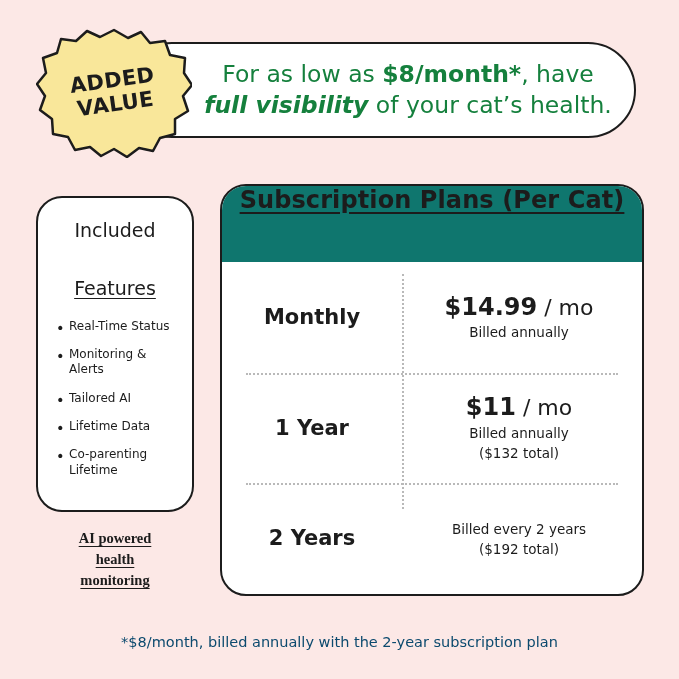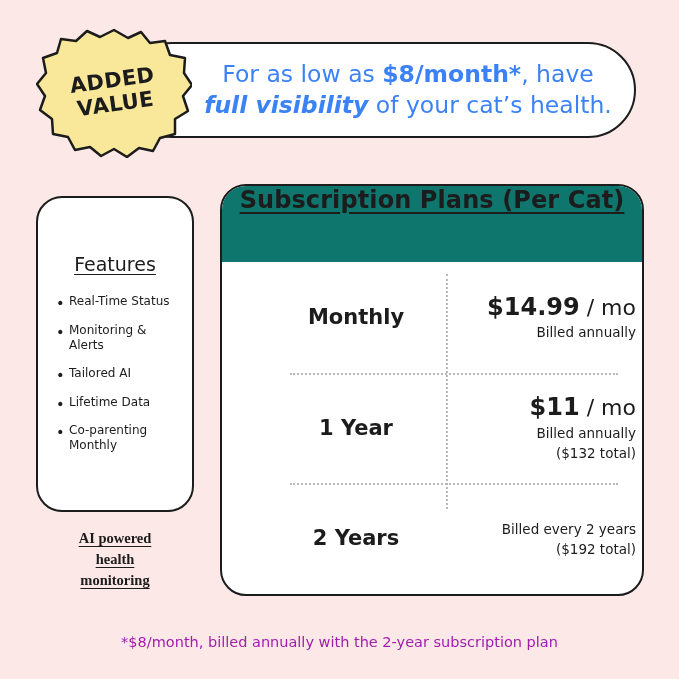--- a/index.html
+++ b/index.html
@@ -62,21 +62,21 @@
     display: flex;
     flex-direction: column;
     align-items: center;
     justify-content: center;
     z-index: 2;
   }
   .headline-line {
     font-size: 23.5px;
     line-height: 1.32;
     text-align: right;
-    color: #3b82f6;
+    color: #15803d;
     padding-left: 56px;
   }
   .headline-line em {
     font-weight: bold;
   }
   .headline-line b {
     font-weight: bold;
   }
 
   
@@ -165,21 +165,20 @@
   #plans-header span {
     font-size: 24px;
     font-weight: bold;
     text-decoration: underline;
     text-underline-offset: 4px;
     letter-spacing: 0.1px;
   }
   #plans-body {
     position: relative;
     height: 259px;
-    margin-left: 44px;
   }
   .plan-row {
     height: 110.5px;
     display: flex;
     align-items: center;
     position: relative;
   }
   .plan-row + .plan-row::before {
     content: "";
     position: absolute;
@@ -189,21 +188,21 @@
     border-top: 2px dotted #b9b9b9;
   }
   .plan-name {
     width: 180px;
     text-align: center;
     font-size: 21px;
     font-weight: bold;
   }
   .plan-detail {
     flex: 1;
-    text-align: right;
+    text-align: center;
     padding-right: 6px;
   }
   .plan-price {
     font-size: 22px;
     line-height: 1.2;
   }
   .plan-price .amount {
     font-weight: bold;
     font-size: 24px;
   }
@@ -222,21 +221,21 @@
   }
 
   
   #footnote {
     position: absolute;
     left: 0;
     right: 0;
     top: 634px;
     text-align: center;
     font-size: 14.5px;
-    color: #a21caf;
+    color: #0c4a6e;
     z-index: 2;
   }
 </style>
 </head>
 <body>
 
 <div id="badge-wrap">
   <svg viewBox="0 0 156 130">
     <path d="M78 2 L92 10 L105 4 L114 15 L129 13 L134 27 L149 30 L148 45 L156 57 L147 68 L152 83 L139 91 L139 106 L124 110 L117 123 L103 120 L91 129 L78 121 L65 128 L54 119 L39 122 L32 109 L17 106 L16 91 L4 82 L9 68 L1 56 L10 45 L7 30 L21 25 L25 11 L40 13 L51 3 L64 9 Z" fill="#f9e79a" stroke="#1c1c1c" stroke-width="2.5" stroke-linejoin="round"></path>
   </svg>
@@ -250,28 +249,29 @@
   <div class="headline-line">
     <span>For as low as </span><b>$8/month*</b><span>, have</span>
   </div>
   <div class="headline-line">
     <em>full visibility</em><span> of your cat’s health.</span>
   </div>
 </div>
 
 <div id="features-card">
   <div id="features-title">
+    <div>Included</div>
     <div class="u">Features</div>
   </div>
   <ul id="features-list">
     <li>Real-Time Status</li>
     <li>Monitoring &amp; Alerts</li>
     <li>Tailored AI</li>
     <li>Lifetime Data</li>
-    <li>Co-parenting Monthly</li>
+    <li>Co-parenting Lifetime</li>
   </ul>
 </div>
 
 <div id="ai-caption">
   <div>AI powered</div>
   <div>health</div>
   <div>monitoring</div>
 </div>
 
 <div id="plans-card">

